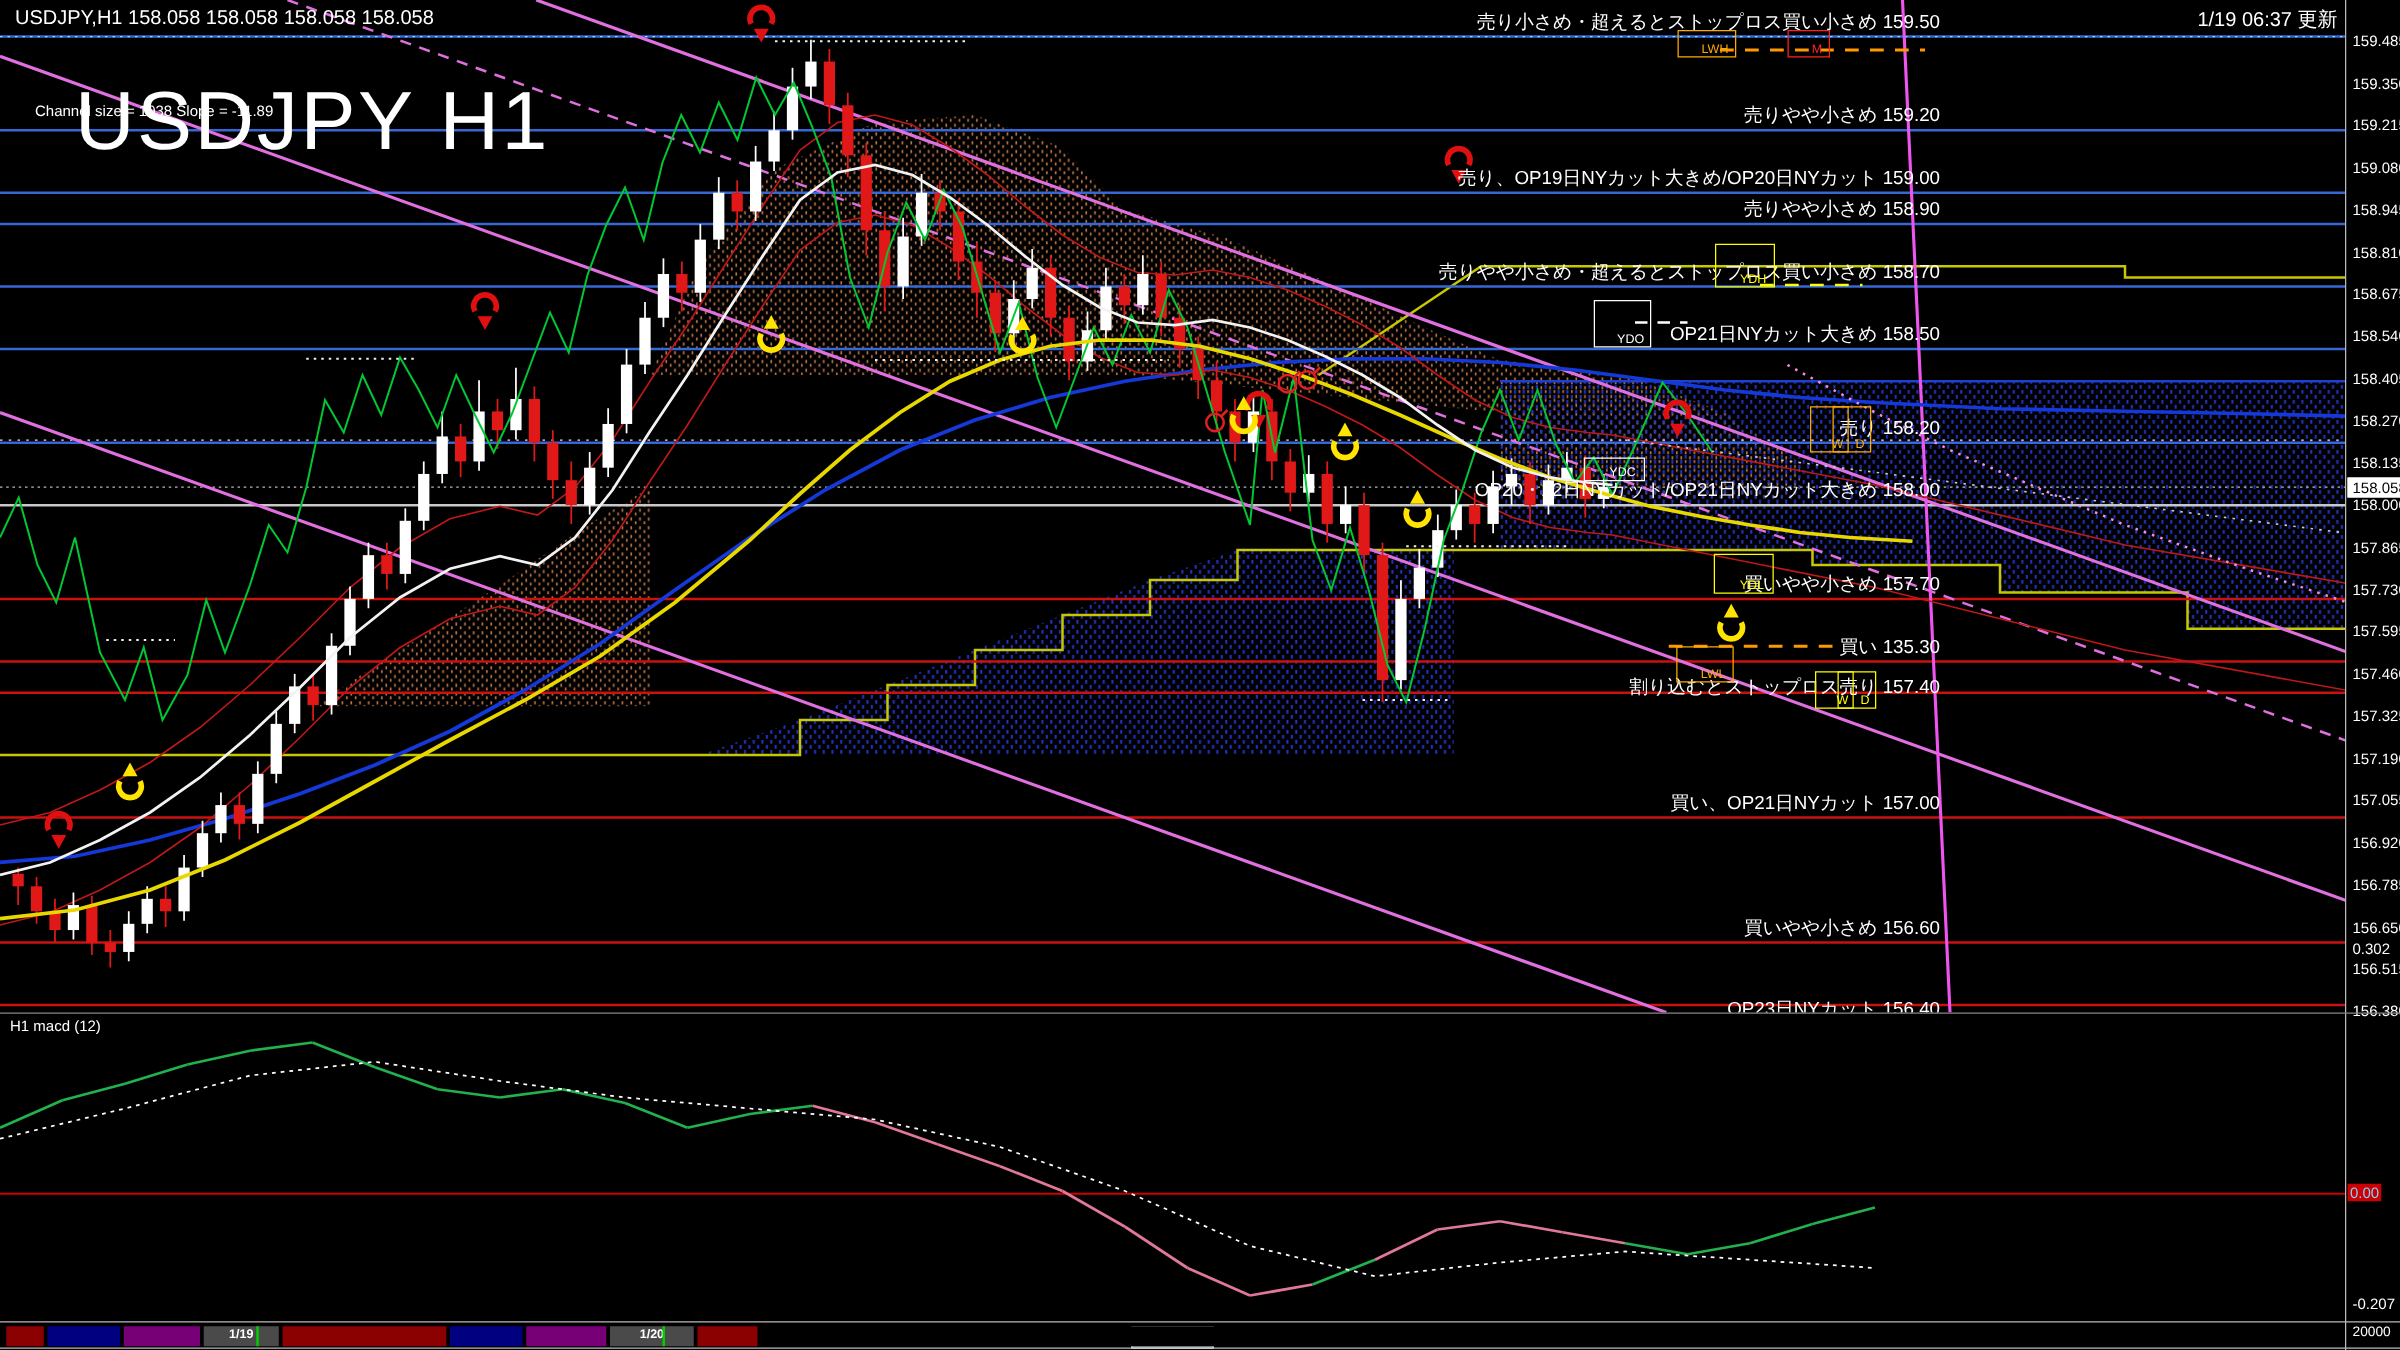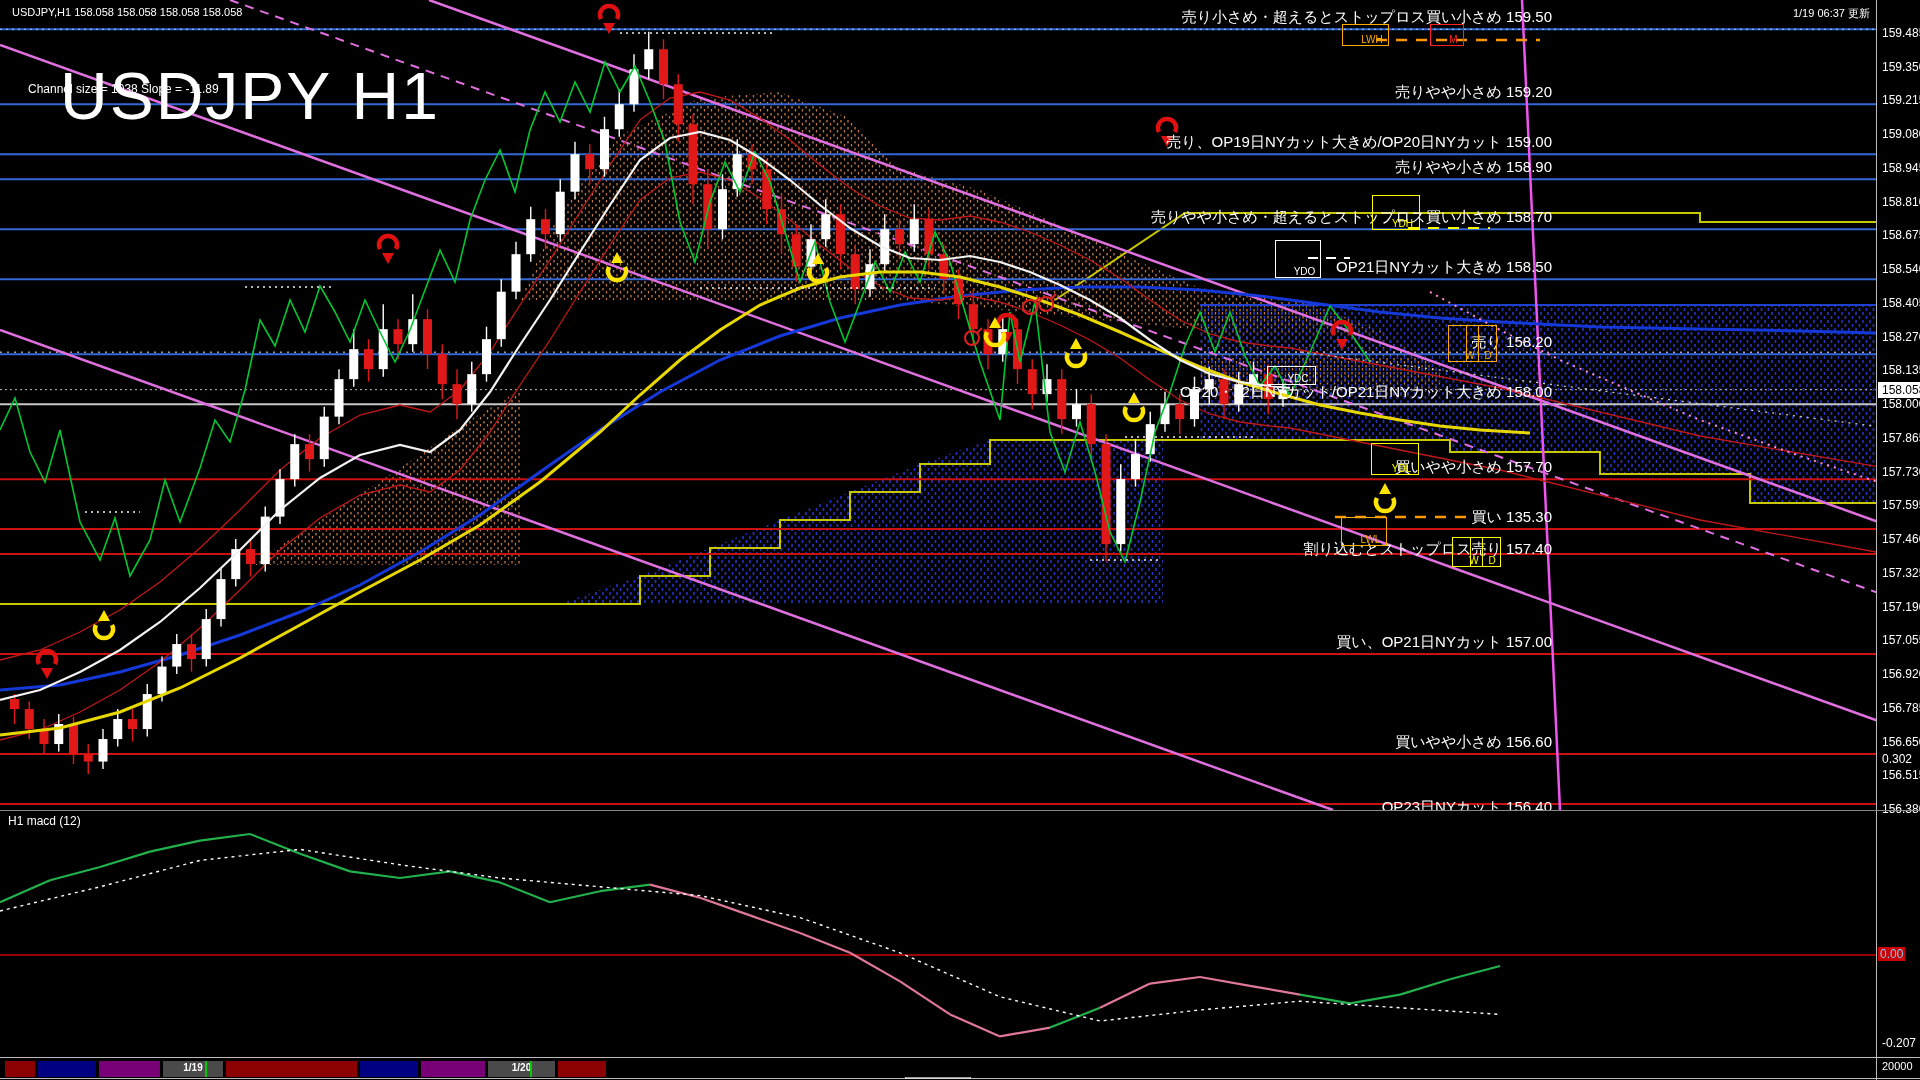--- a/index.html
+++ b/index.html
@@ -1,19 +1,19 @@
 <!DOCTYPE html>
 <html><head>
 <meta charset="utf-8">
 <style>
   html,body{margin:0;padding:0;background:#000;}
   body{width:1920px;height:1080px;overflow:hidden;position:relative;
        font-family:"Liberation Sans",sans-serif;color:#fff;}
   .abs{position:absolute;}
-  .hdr{font-size:11px;color:#fff;white-space:nowrap;}
+  .hdr{font-size:16px;color:#fff;white-space:nowrap;}
   .watermark{font-size:66px;color:#fff;letter-spacing:2px;white-space:nowrap;}
   .annot-wrap{left:0;top:0;width:1552px;height:810px;overflow:hidden;}
   .annot{position:absolute;width:100%;text-align:right;font-size:15px;color:#fff;white-space:nowrap;}
   .axis-label{position:absolute;left:1882px;font-size:12px;color:#fff;white-space:nowrap;}
   .price-tag{left:1878px;background:#fff;color:#000;font-size:12px;padding:0 3px;border:1px solid #fff;}
   .macd-tag{left:1878px;background:#cc0000;color:#7dd3fc;font-size:12px;padding:0 2px;}
   .badge{position:absolute;display:flex;align-items:flex-end;justify-content:center;
          font-size:10px;line-height:11px;background:transparent;padding-left:13px;}
   .tb-seg{position:absolute;top:0;height:100%;}
   .tb-label{position:absolute;top:1px;width:100%;text-align:center;font-size:10px;font-weight:bold;color:#fff;}

